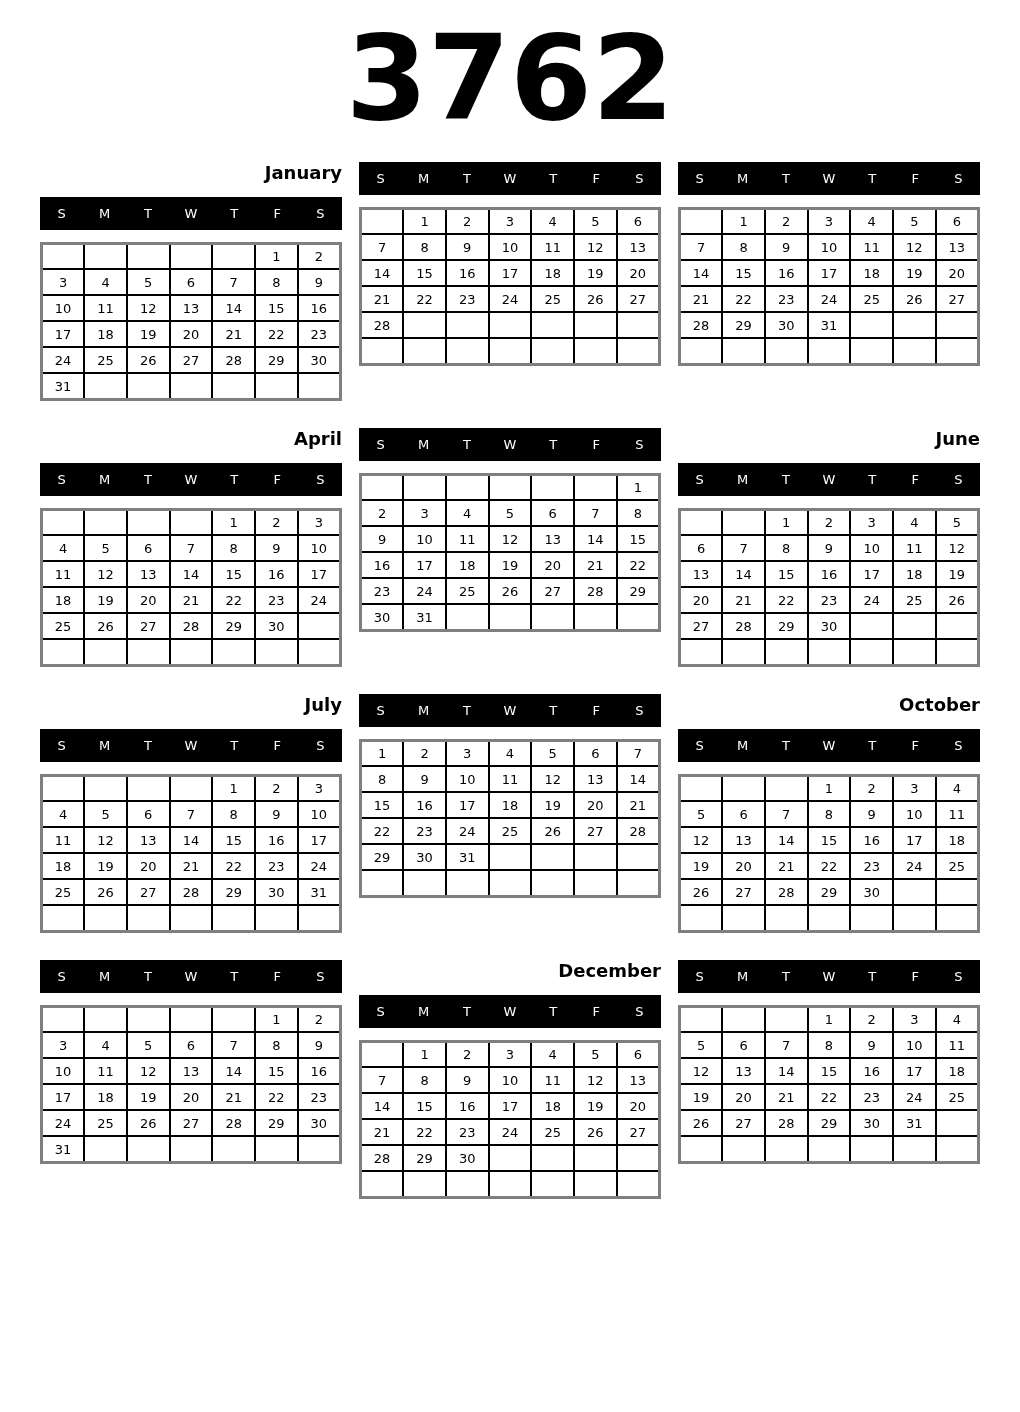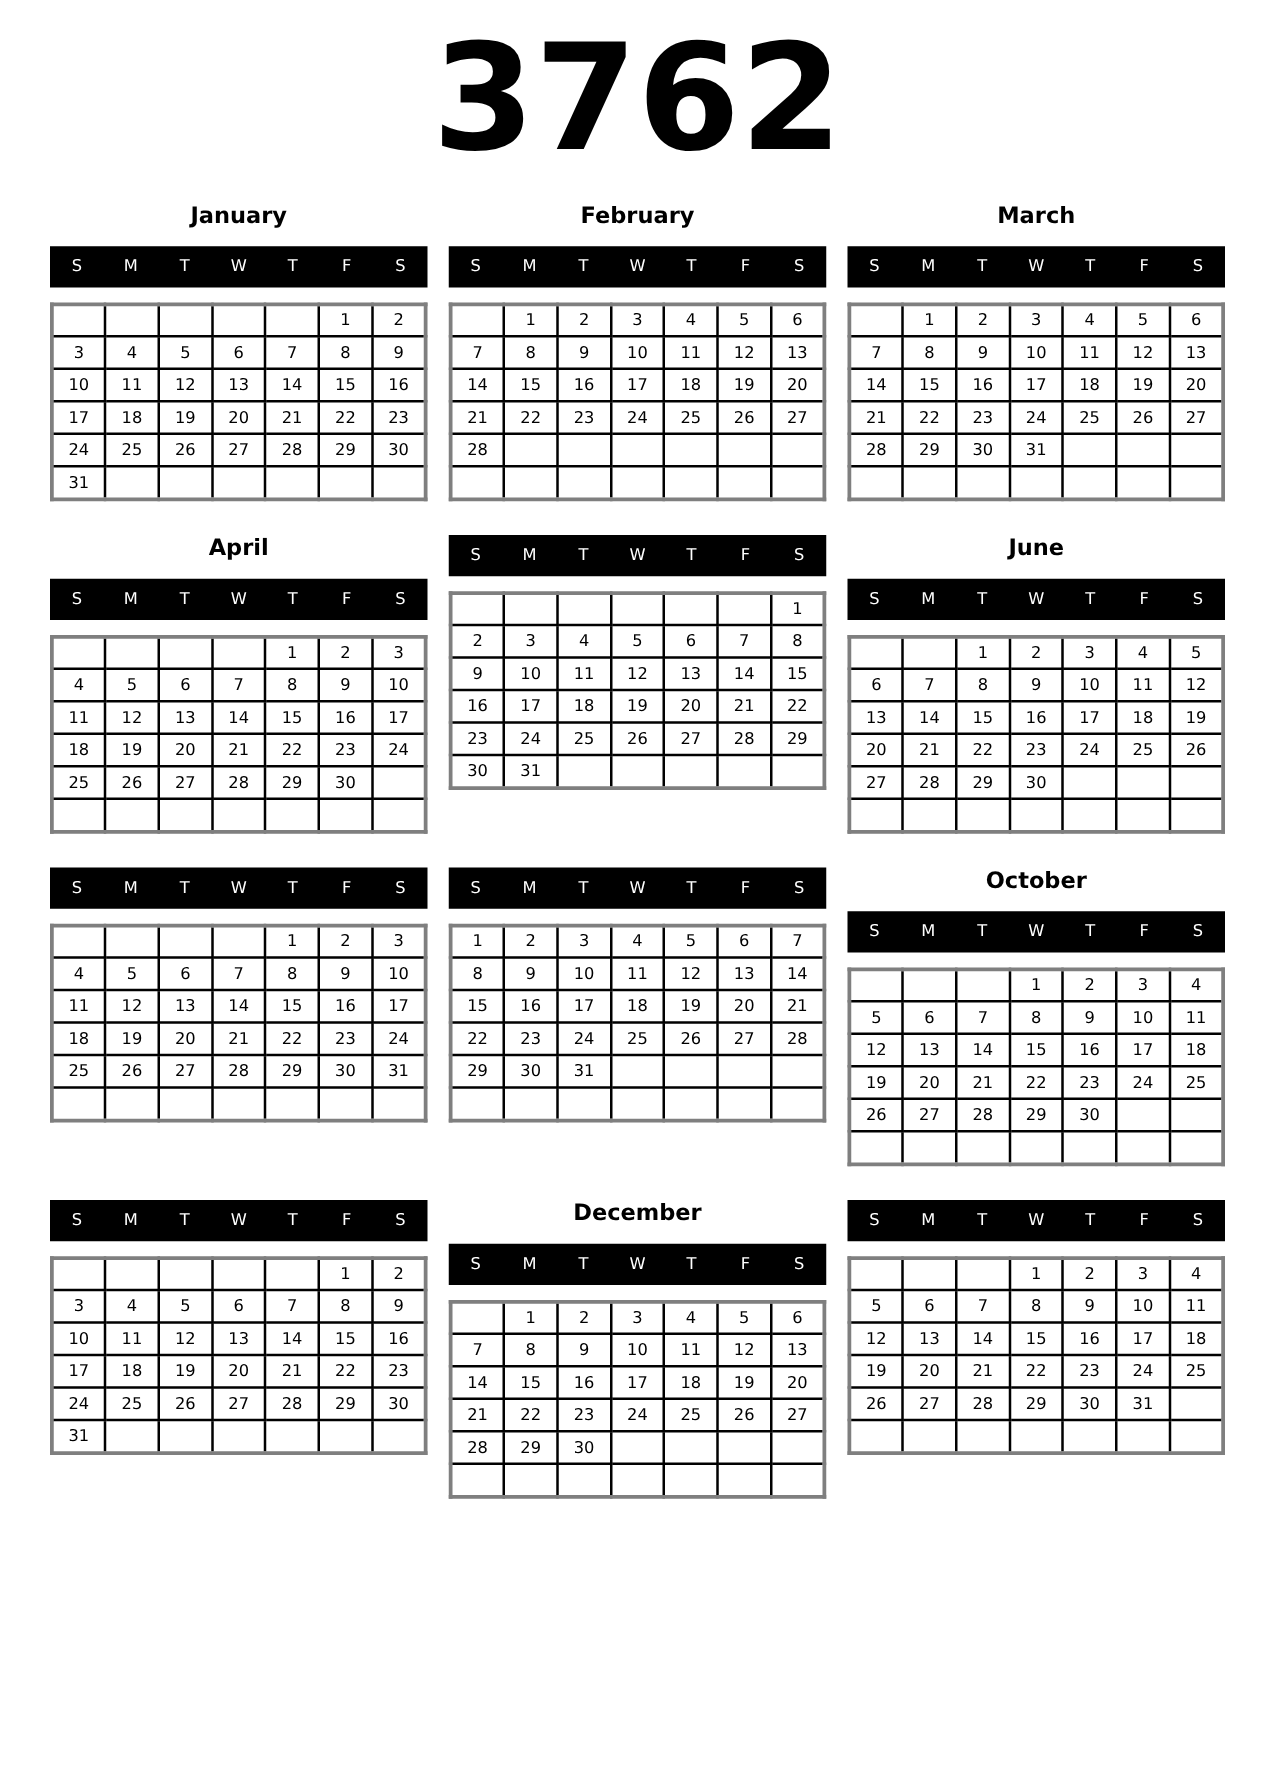--- a/index.html
+++ b/index.html
@@ -36,21 +36,21 @@
   }
   .calendar-grid {
     display: grid;
     grid-template-columns: repeat(3, 1fr);
     column-gap: 17px;
     row-gap: 0;
   }
   .month { margin-bottom: 27px; }
   .month-name {
     margin: 0 0 14px 0;
-    text-align: center;
+    text-align: right;
     font-size: 18px;
     font-weight: bold;
     color: var(--text);
   }
   .dow-header {
     display: flex;
     width: 100%;
     height: 33px;
     background: var(--header-bg);
     margin-bottom: 12px;
@@ -150,92 +150,90 @@
               <td></td>
               <td></td>
               <td></td>
               <td></td>
             </tr>
           </tbody>
         </table>
   </section>
 
   <section class="month">
-    <h2 class="month-name">February</h2>
-    <div class="dow-header">
-          <span class="dow">S</span>
-          <span class="dow">M</span>
-          <span class="dow">T</span>
-          <span class="dow">W</span>
-          <span class="dow">T</span>
-          <span class="dow">F</span>
-          <span class="dow">S</span>
-        </div>
-    <table class="dates">
-          <tbody>
-            <tr>
-              <td></td>
-              <td>1</td>
-              <td>2</td>
-              <td>3</td>
-              <td>4</td>
-              <td>5</td>
-              <td>6</td>
-            </tr>
-            <tr>
-              <td>7</td>
-              <td>8</td>
-              <td>9</td>
-              <td>10</td>
-              <td>11</td>
-              <td>12</td>
-              <td>13</td>
-            </tr>
-            <tr>
-              <td>14</td>
-              <td>15</td>
-              <td>16</td>
-              <td>17</td>
-              <td>18</td>
-              <td>19</td>
-              <td>20</td>
-            </tr>
-            <tr>
-              <td>21</td>
-              <td>22</td>
-              <td>23</td>
-              <td>24</td>
-              <td>25</td>
-              <td>26</td>
-              <td>27</td>
-            </tr>
-            <tr>
-              <td>28</td>
-              <td></td>
-              <td></td>
-              <td></td>
-              <td></td>
-              <td></td>
-              <td></td>
-            </tr>
-            <tr>
-              <td></td>
-              <td></td>
-              <td></td>
-              <td></td>
-              <td></td>
-              <td></td>
-              <td></td>
-            </tr>
-          </tbody>
-        </table>
-  </section>
-
-  <section class="month">
-    <h2 class="month-name">March</h2>
+    <div class="dow-header">
+          <span class="dow">S</span>
+          <span class="dow">M</span>
+          <span class="dow">T</span>
+          <span class="dow">W</span>
+          <span class="dow">T</span>
+          <span class="dow">F</span>
+          <span class="dow">S</span>
+        </div>
+    <table class="dates">
+          <tbody>
+            <tr>
+              <td></td>
+              <td>1</td>
+              <td>2</td>
+              <td>3</td>
+              <td>4</td>
+              <td>5</td>
+              <td>6</td>
+            </tr>
+            <tr>
+              <td>7</td>
+              <td>8</td>
+              <td>9</td>
+              <td>10</td>
+              <td>11</td>
+              <td>12</td>
+              <td>13</td>
+            </tr>
+            <tr>
+              <td>14</td>
+              <td>15</td>
+              <td>16</td>
+              <td>17</td>
+              <td>18</td>
+              <td>19</td>
+              <td>20</td>
+            </tr>
+            <tr>
+              <td>21</td>
+              <td>22</td>
+              <td>23</td>
+              <td>24</td>
+              <td>25</td>
+              <td>26</td>
+              <td>27</td>
+            </tr>
+            <tr>
+              <td>28</td>
+              <td></td>
+              <td></td>
+              <td></td>
+              <td></td>
+              <td></td>
+              <td></td>
+            </tr>
+            <tr>
+              <td></td>
+              <td></td>
+              <td></td>
+              <td></td>
+              <td></td>
+              <td></td>
+              <td></td>
+            </tr>
+          </tbody>
+        </table>
+  </section>
+
+  <section class="month">
     <div class="dow-header">
           <span class="dow">S</span>
           <span class="dow">M</span>
           <span class="dow">T</span>
           <span class="dow">W</span>
           <span class="dow">T</span>
           <span class="dow">F</span>
           <span class="dow">S</span>
         </div>
     <table class="dates">
@@ -504,20 +502,21 @@
               <td></td>
               <td></td>
               <td></td>
               <td></td>
             </tr>
           </tbody>
         </table>
   </section>
 
   <section class="month">
+    <h2 class="month-name">July</h2>
     <div class="dow-header">
           <span class="dow">S</span>
           <span class="dow">M</span>
           <span class="dow">T</span>
           <span class="dow">W</span>
           <span class="dow">T</span>
           <span class="dow">F</span>
           <span class="dow">S</span>
         </div>
     <table class="dates">

